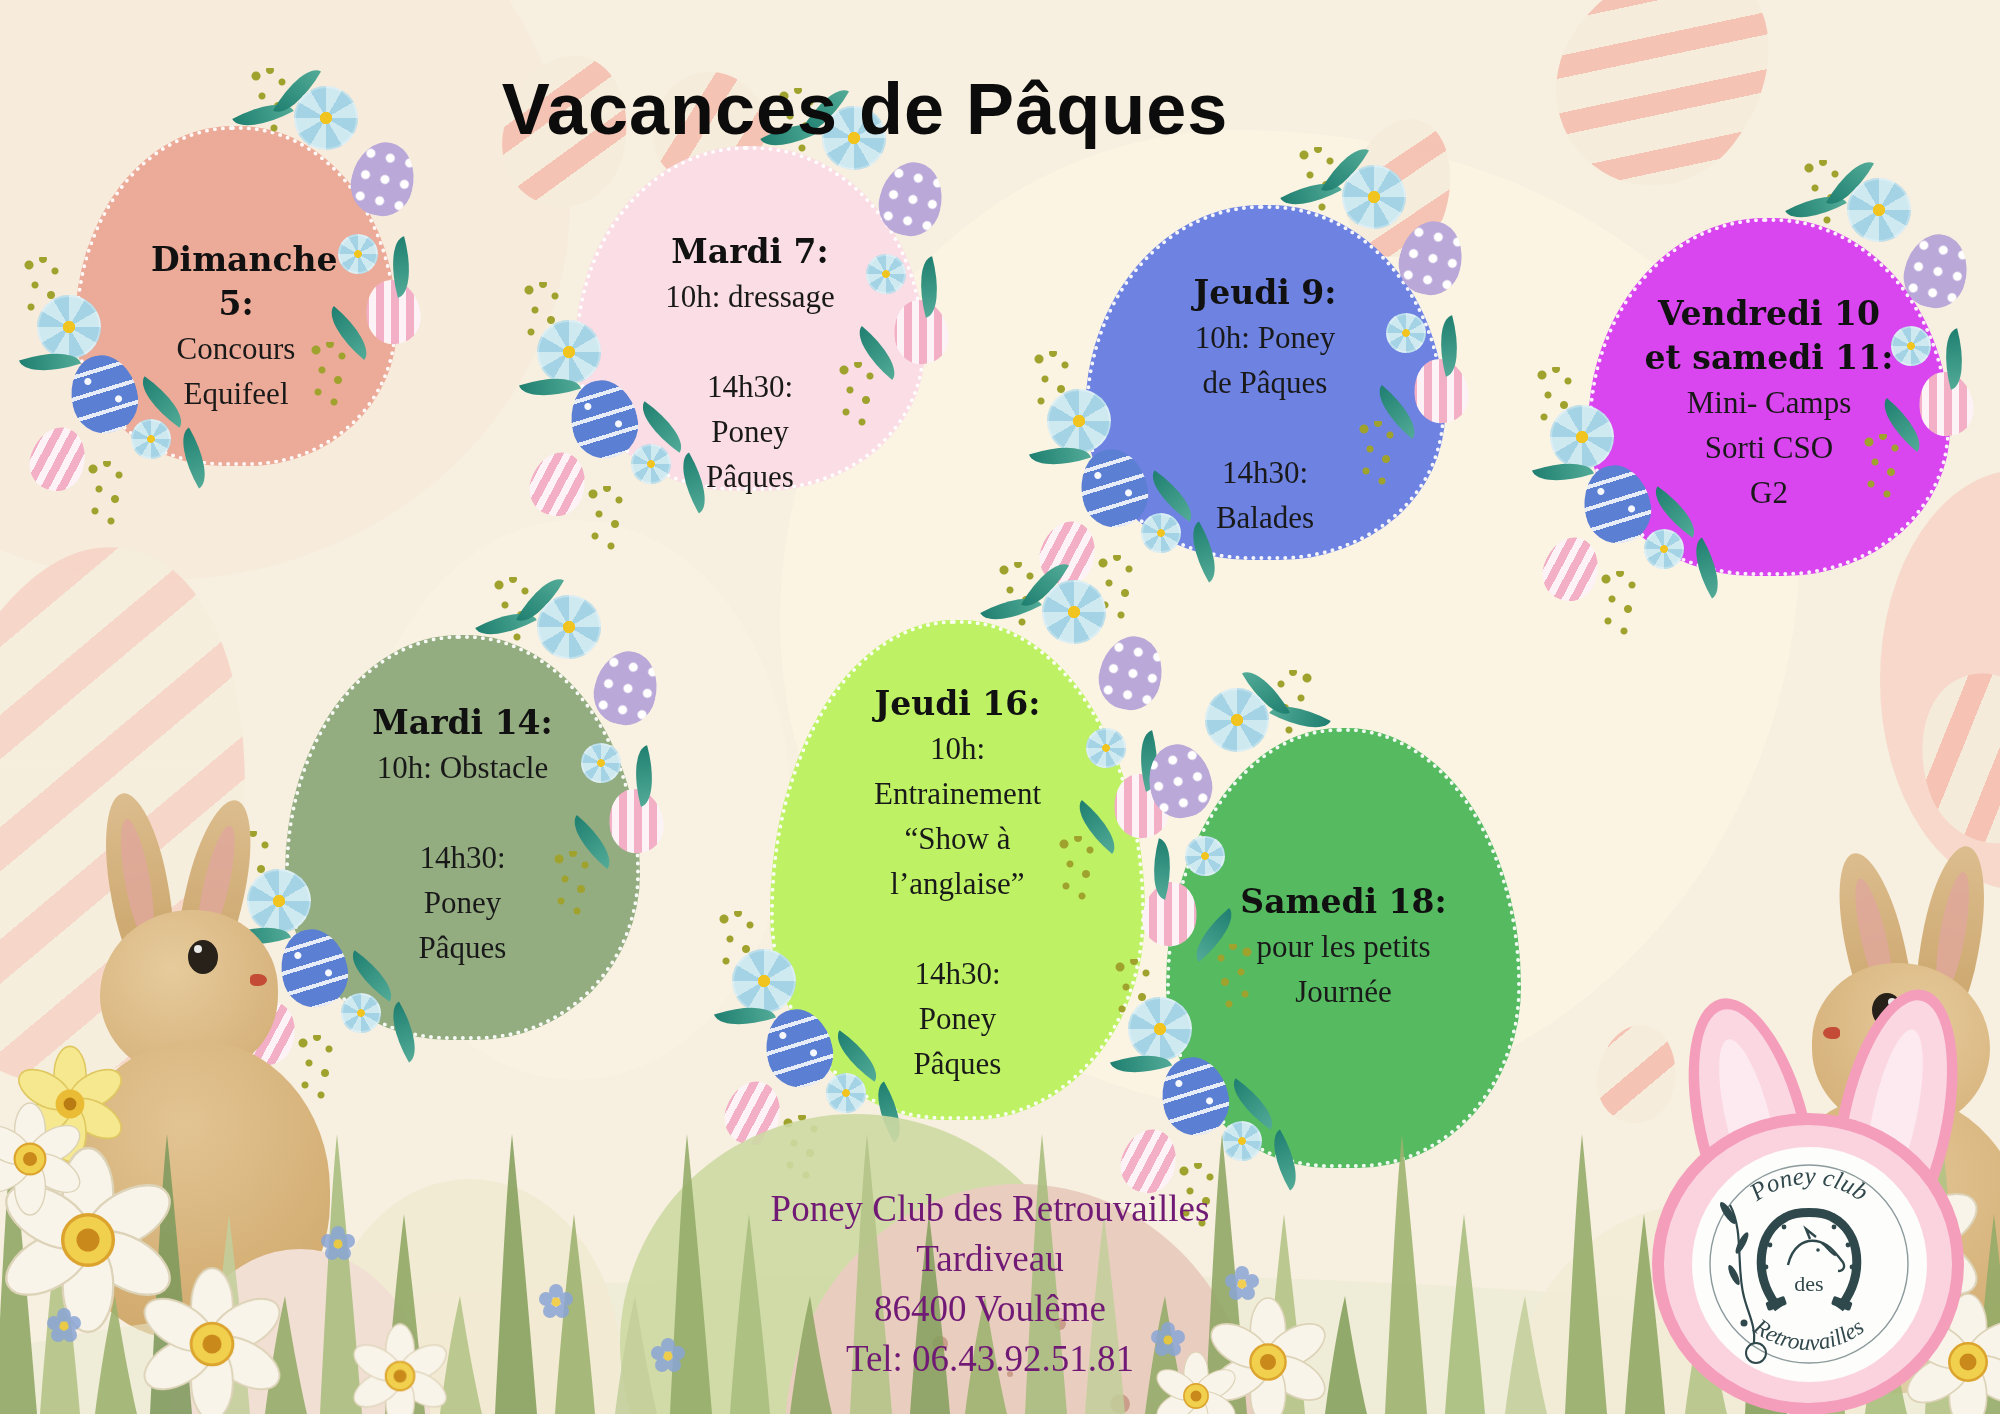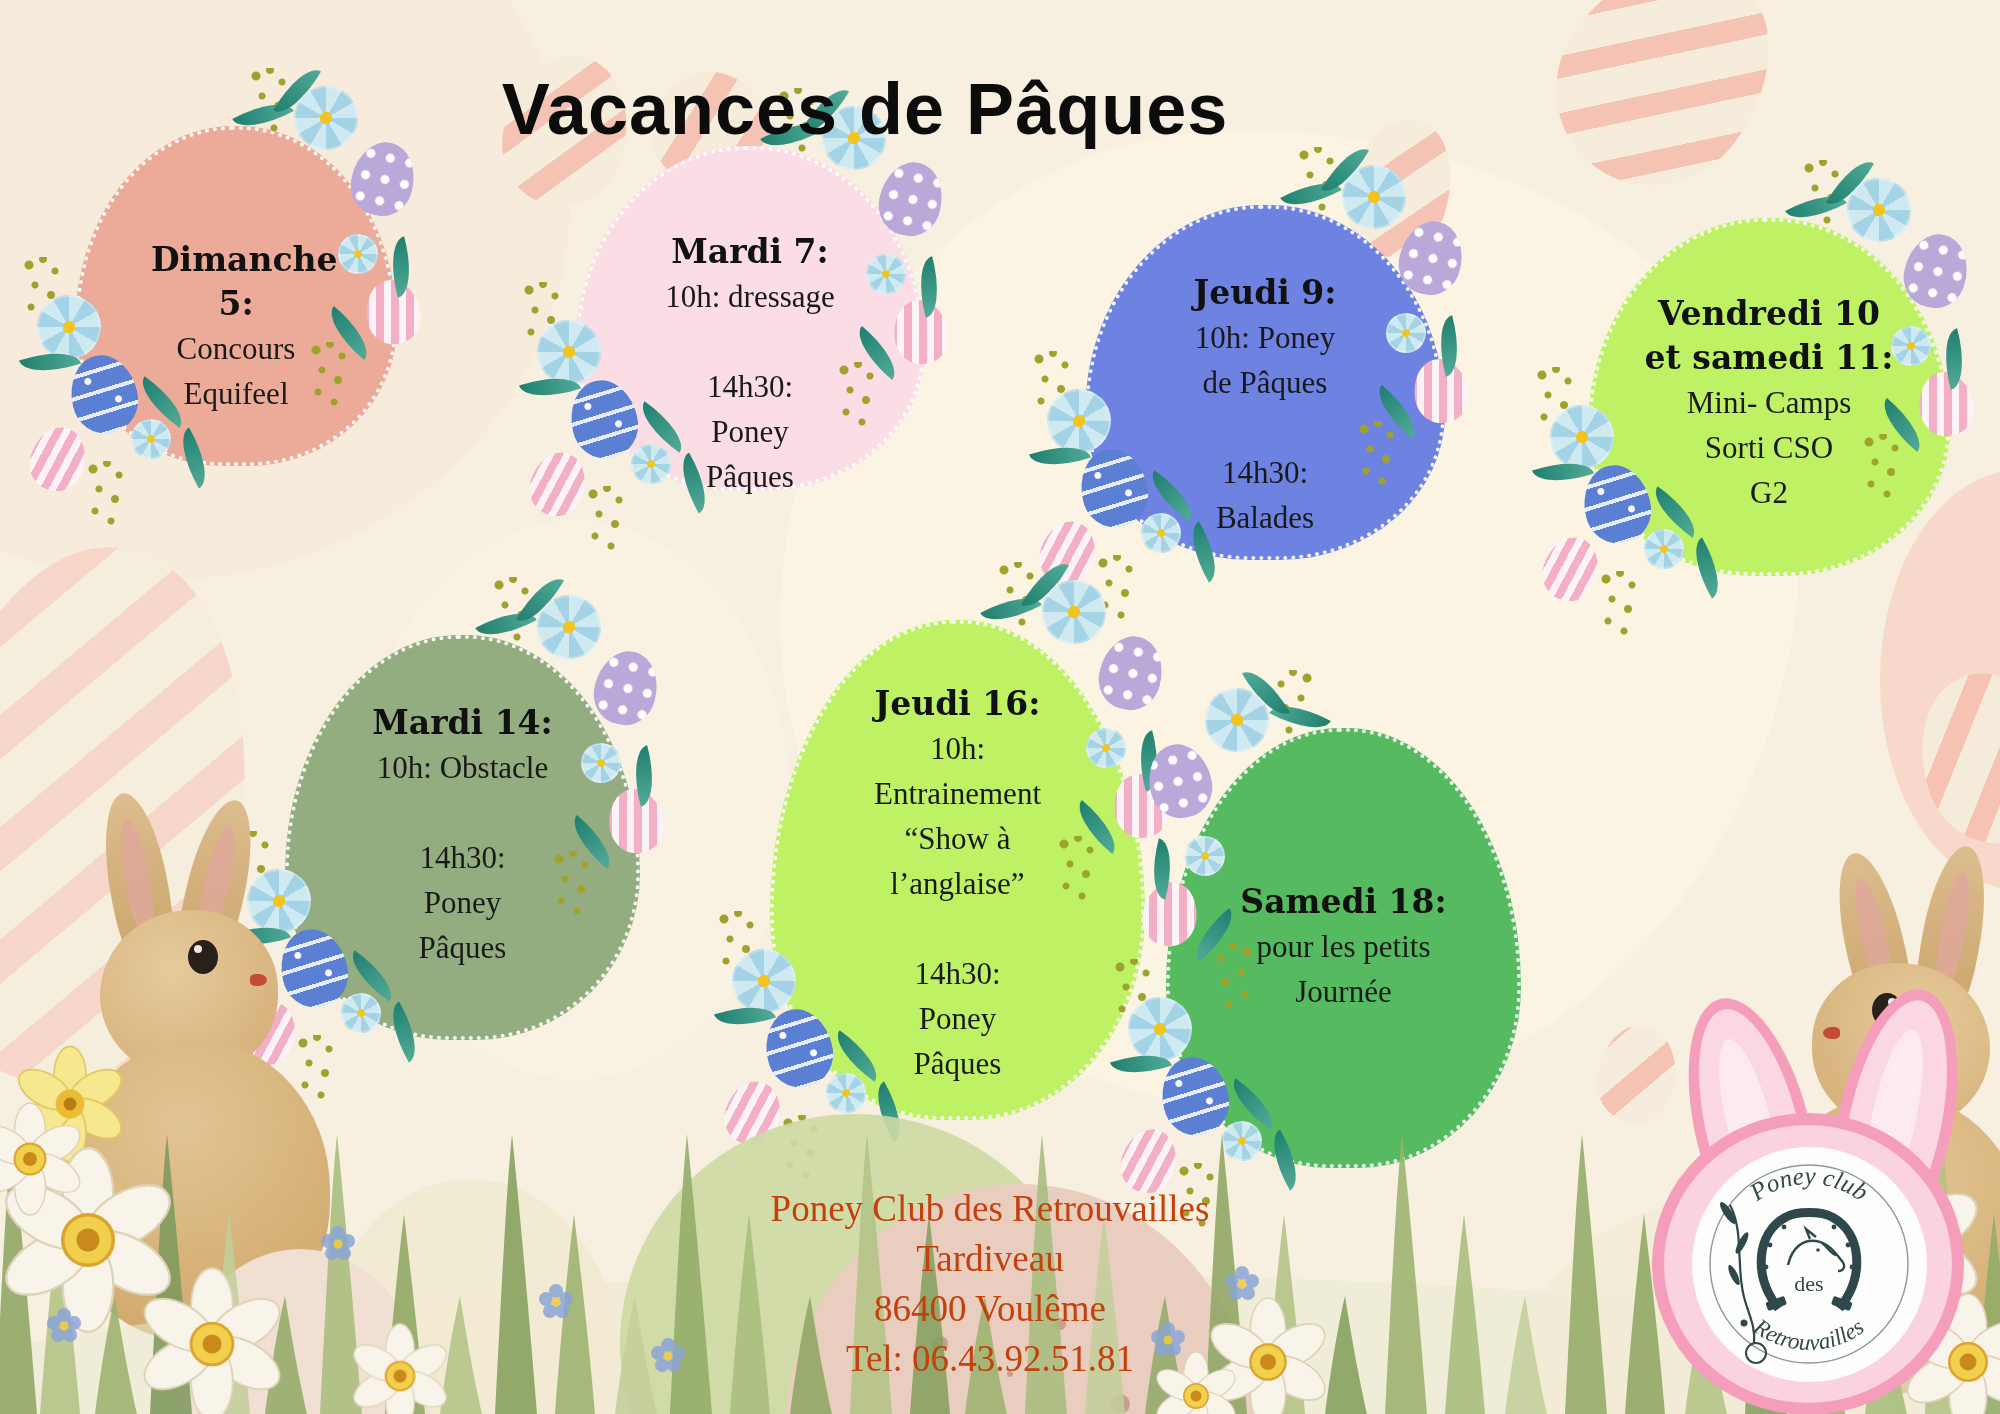--- a/index.html
+++ b/index.html
@@ -111,21 +111,21 @@
   .bunny .body{position:absolute;left:14px;top:248px;width:268px;height:300px;
                background:radial-gradient(circle at 45% 28%,#e2c493,#cda465);border-radius:50% 50% 46% 46%;}
   .bunny.bunny-left{left:48px;top:792px;}
   .bunny.bunny-right{left:1742px;top:845px;transform:scaleX(-1);}
 
   
   .meadow{position:absolute;left:0;top:1044px;width:2000px;height:370px;z-index:5;}
 
   
   .footer{position:absolute;left:640px;top:1184px;width:700px;text-align:center;z-index:8;}
-  .footer .fline{font-size:37px;line-height:50px;color:#c2410c;}
+  .footer .fline{font-size:37px;line-height:50px;color:#701a75;}
 
   
   .logo{position:absolute;left:1652px;top:995px;width:345px;height:420px;z-index:9;}
   .logo .ear-acc{position:absolute;width:92px;height:250px;background:#fbd7e2;border:11px solid #f49ebc;border-radius:50%;}
   .logo .ear-acc::after{content:"";position:absolute;left:22px;top:30px;width:44px;height:175px;background:#fdeaf1;border-radius:50%;}
   .logo .ear-acc.l{left:44px;top:0;transform:rotate(-14deg);}
   .logo .ear-acc.r{left:186px;top:-8px;transform:rotate(12deg);}
   .logo .ring{position:absolute;left:0;top:118px;width:312px;height:302px;background:#fbd3df;border:12px solid #f49ebc;border-radius:50%;box-sizing:border-box;}
   .logo .disc{position:absolute;left:40px;top:152px;width:235px;height:235px;background:#fdfdfb;border-radius:50%;}
   .logo svg.mark{position:absolute;left:40px;top:152px;width:235px;height:235px;}
@@ -248,21 +248,21 @@
         <span class="w-megg doodle"></span>
         <span class="w-megg stripes"></span>
         <span class="w-flower f2 small"></span>
         <span class="w-leaf b"></span>
         <span class="w-leaf c"></span>
         <span class="w-sprig s2"></span>
       </div>
   </div>
 
   <div class="egg egg4">
-    <div class="egg-body" style="background-color: #bef264;">
+    <div class="egg-body" style="background-color: #d946ef;">
       <div class="egg-day">Vendredi 10 et samedi 11:</div>
       <div class="egg-lines">
           <div class="line">Mini- Camps</div>
           <div class="line">Sorti CSO</div>
           <div class="line">G2</div>
         </div>
     </div>
     <div class="wreath tr">
         <span class="w-sprig s1"></span>
         <span class="w-leaf a"></span>

